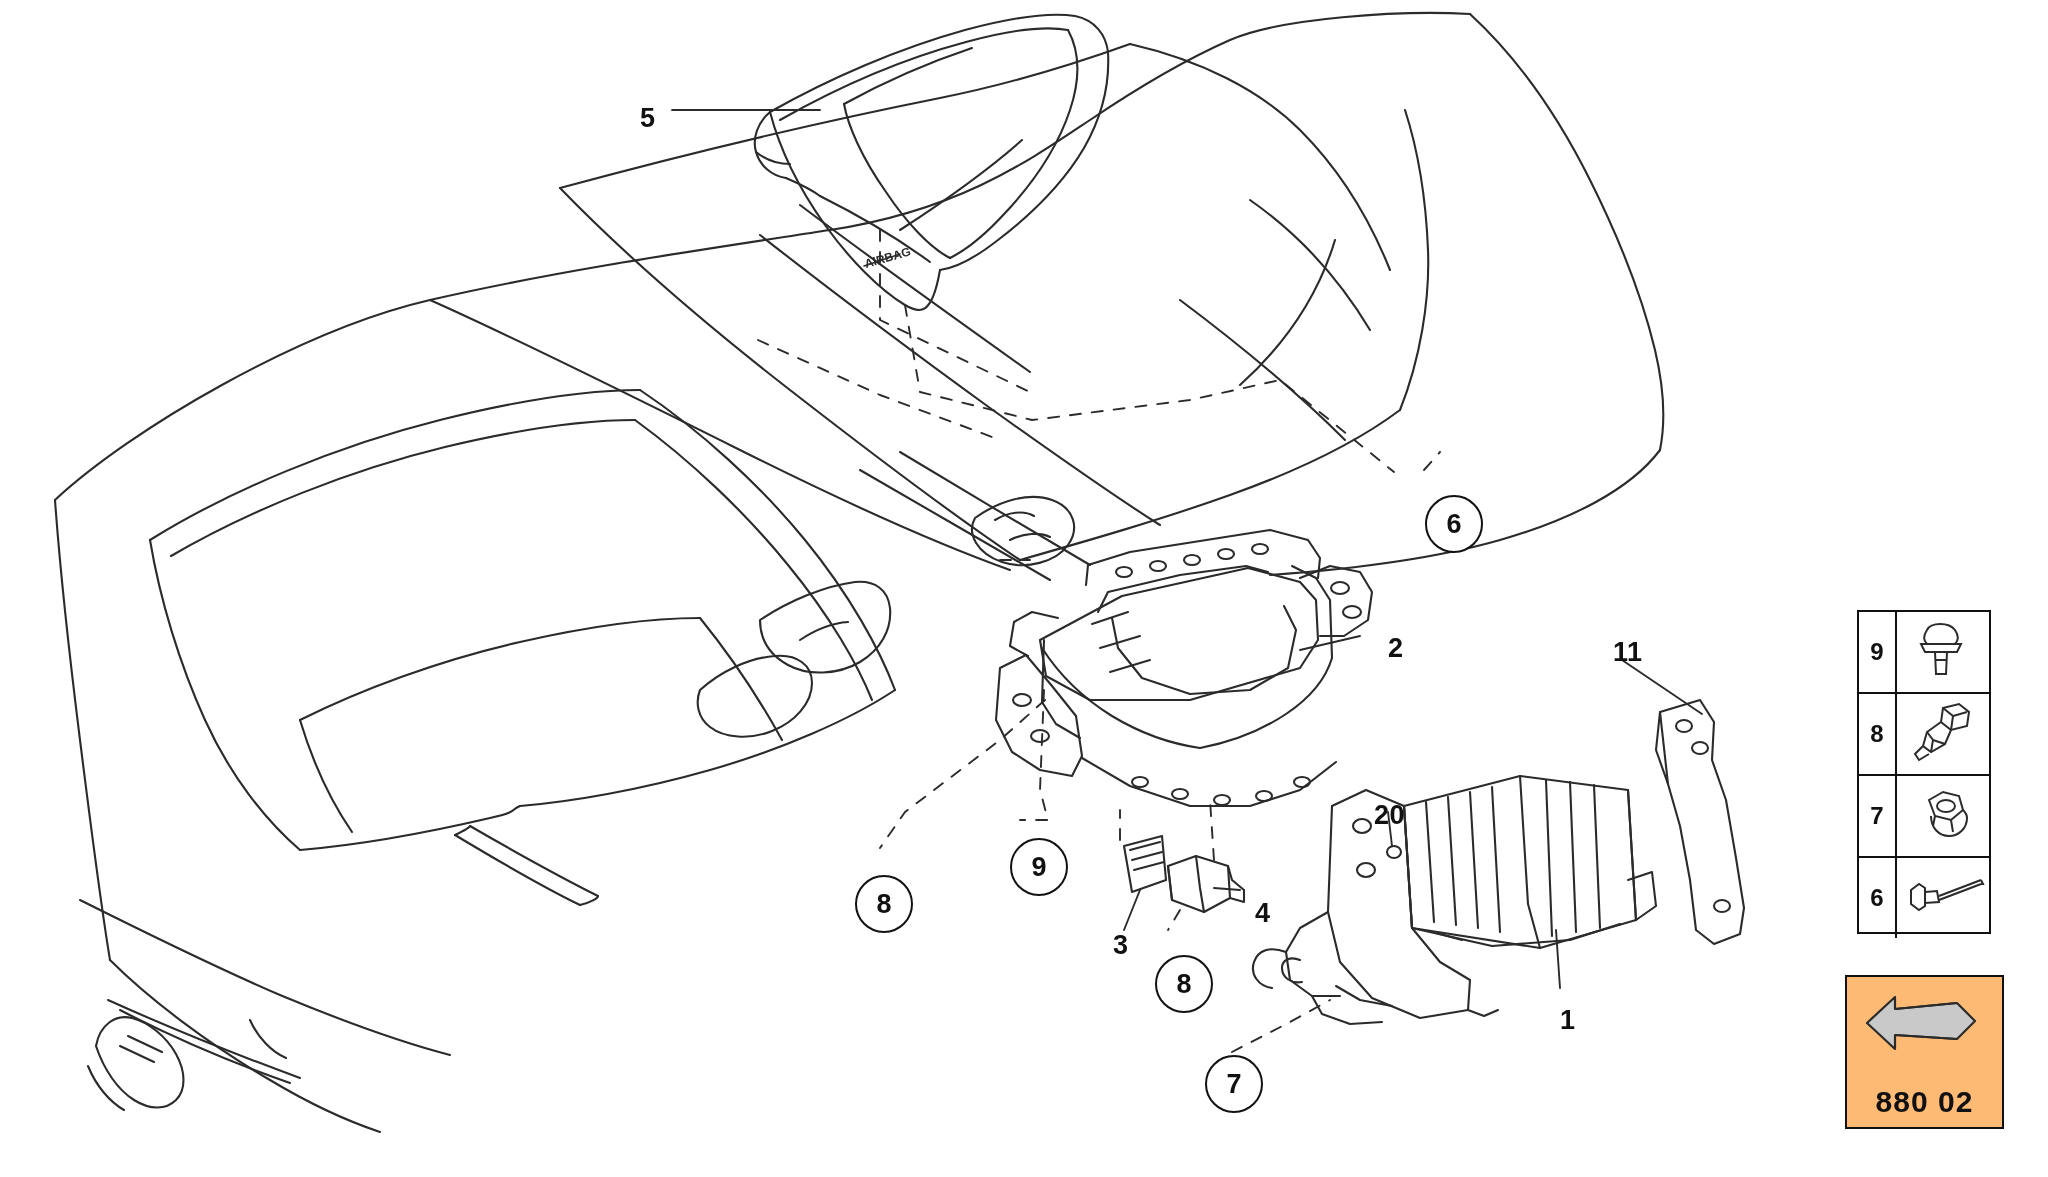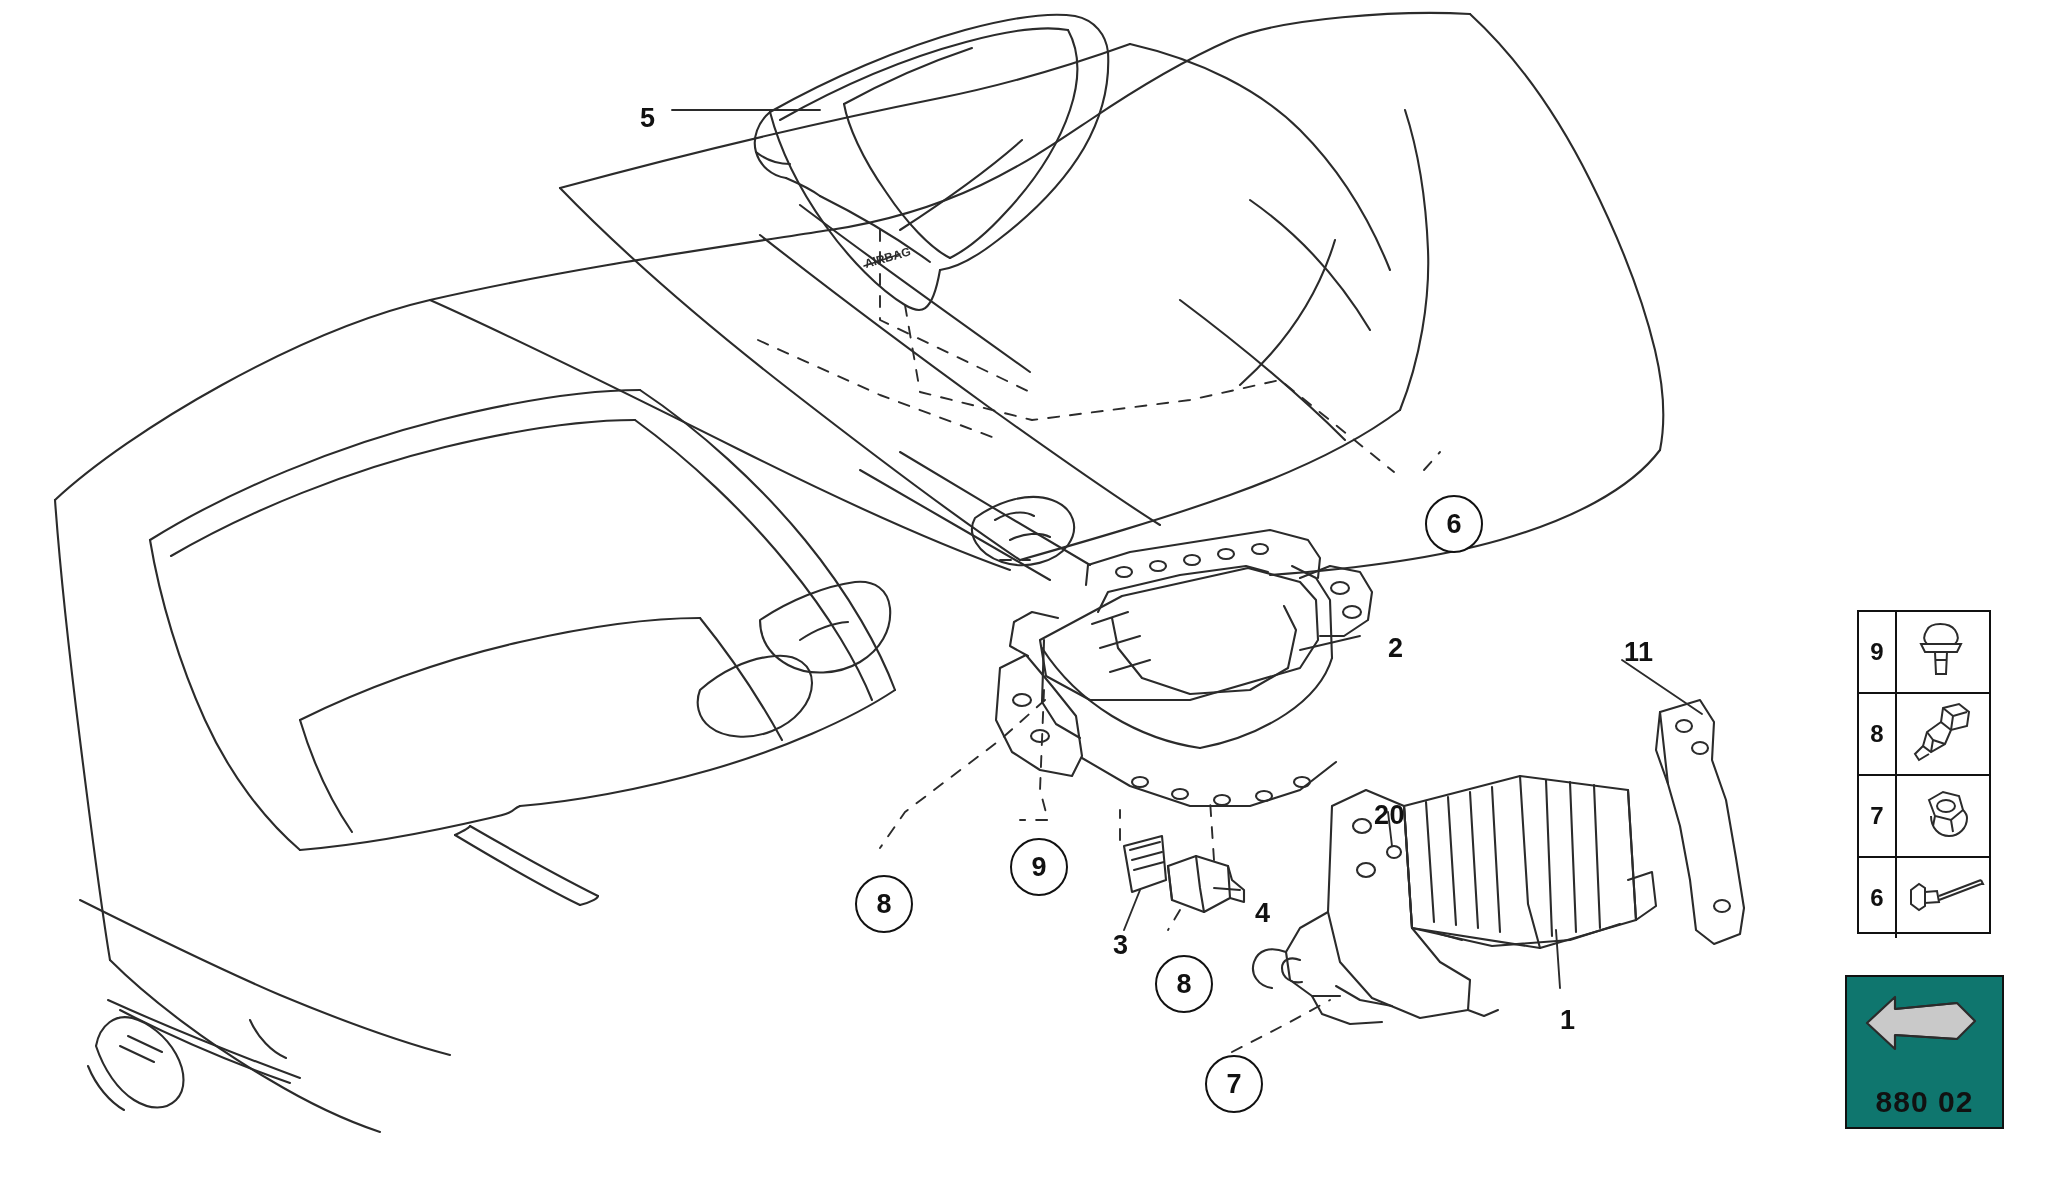--- a/index.html
+++ b/index.html
@@ -11,21 +11,21 @@
   .balloon{position:absolute;width:54px;height:54px;border:2.4px solid #111;border-radius:50%;
            display:flex;align-items:center;justify-content:center;font-weight:bold;font-size:27px;background:#fff;}
   
   #legend{position:absolute;left:1857px;top:610px;width:130px;height:320px;border:2.2px solid #111;background:#fff;}
   #legend .lrow{position:relative;height:80px;border-bottom:2.2px solid #111;display:flex;}
   #legend .lrow:last-child{border-bottom:none;}
   #legend .lnum{width:36px;border-right:2.2px solid #111;display:flex;align-items:center;justify-content:center;
                 font-weight:bold;font-size:24px;}
   #legend .lico{flex:1;position:relative;}
   
-  #codebox{position:absolute;left:1845px;top:975px;width:155px;height:150px;border:2.2px solid #111;background:#0f766e;}
+  #codebox{position:absolute;left:1845px;top:975px;width:155px;height:150px;border:2.2px solid #111;background:#fdba74;}
   #codearrow{position:absolute;left:0;top:0;width:155px;height:100px;}
   #codetext{position:absolute;left:0;bottom:8px;width:100%;text-align:center;font-weight:bold;font-size:30px;letter-spacing:1px;}
 </style>
 </head>
 <body>
 
 <div id="sheet">
 
   <svg class="layer" viewBox="0 0 2048 1177">
     <g fill="none" stroke="#2b2b2b" stroke-width="2.1" stroke-linejoin="round" stroke-linecap="round">
@@ -247,21 +247,21 @@
   <div class="num" style="left:1113px;top:930px;">3</div>
   <div class="num" style="left:1255px;top:898px;">4</div>
   <div class="balloon" style="left:1155px;top:955px;">
       <span>8</span>
     </div>
   <div class="balloon" style="left:1205px;top:1055px;">
       <span>7</span>
     </div>
   <div class="num" style="left:1374px;top:800px;">20</div>
   <div class="num" style="left:1560px;top:1005px;">1</div>
-  <div class="num" style="left:1613px;top:637px;margin-left:11px;">11</div>
+  <div class="num" style="left:1613px;top:637px;">11</div>
 
   <div id="legend">
 
     <div class="lrow">
       <div class="lnum">9</div>
       <div class="lico">
         <svg viewBox="0 0 90 78" width="90" height="78">
           <g fill="none" stroke="#2b2b2b" stroke-width="2">
             <path d="M30,18 C34,10 52,10 58,18 C62,24 62,28 58,32 L30,32 C26,28 26,24 30,18 Z"></path>
             <path d="M24,32 L64,32 L60,40 L28,40 Z"></path>

